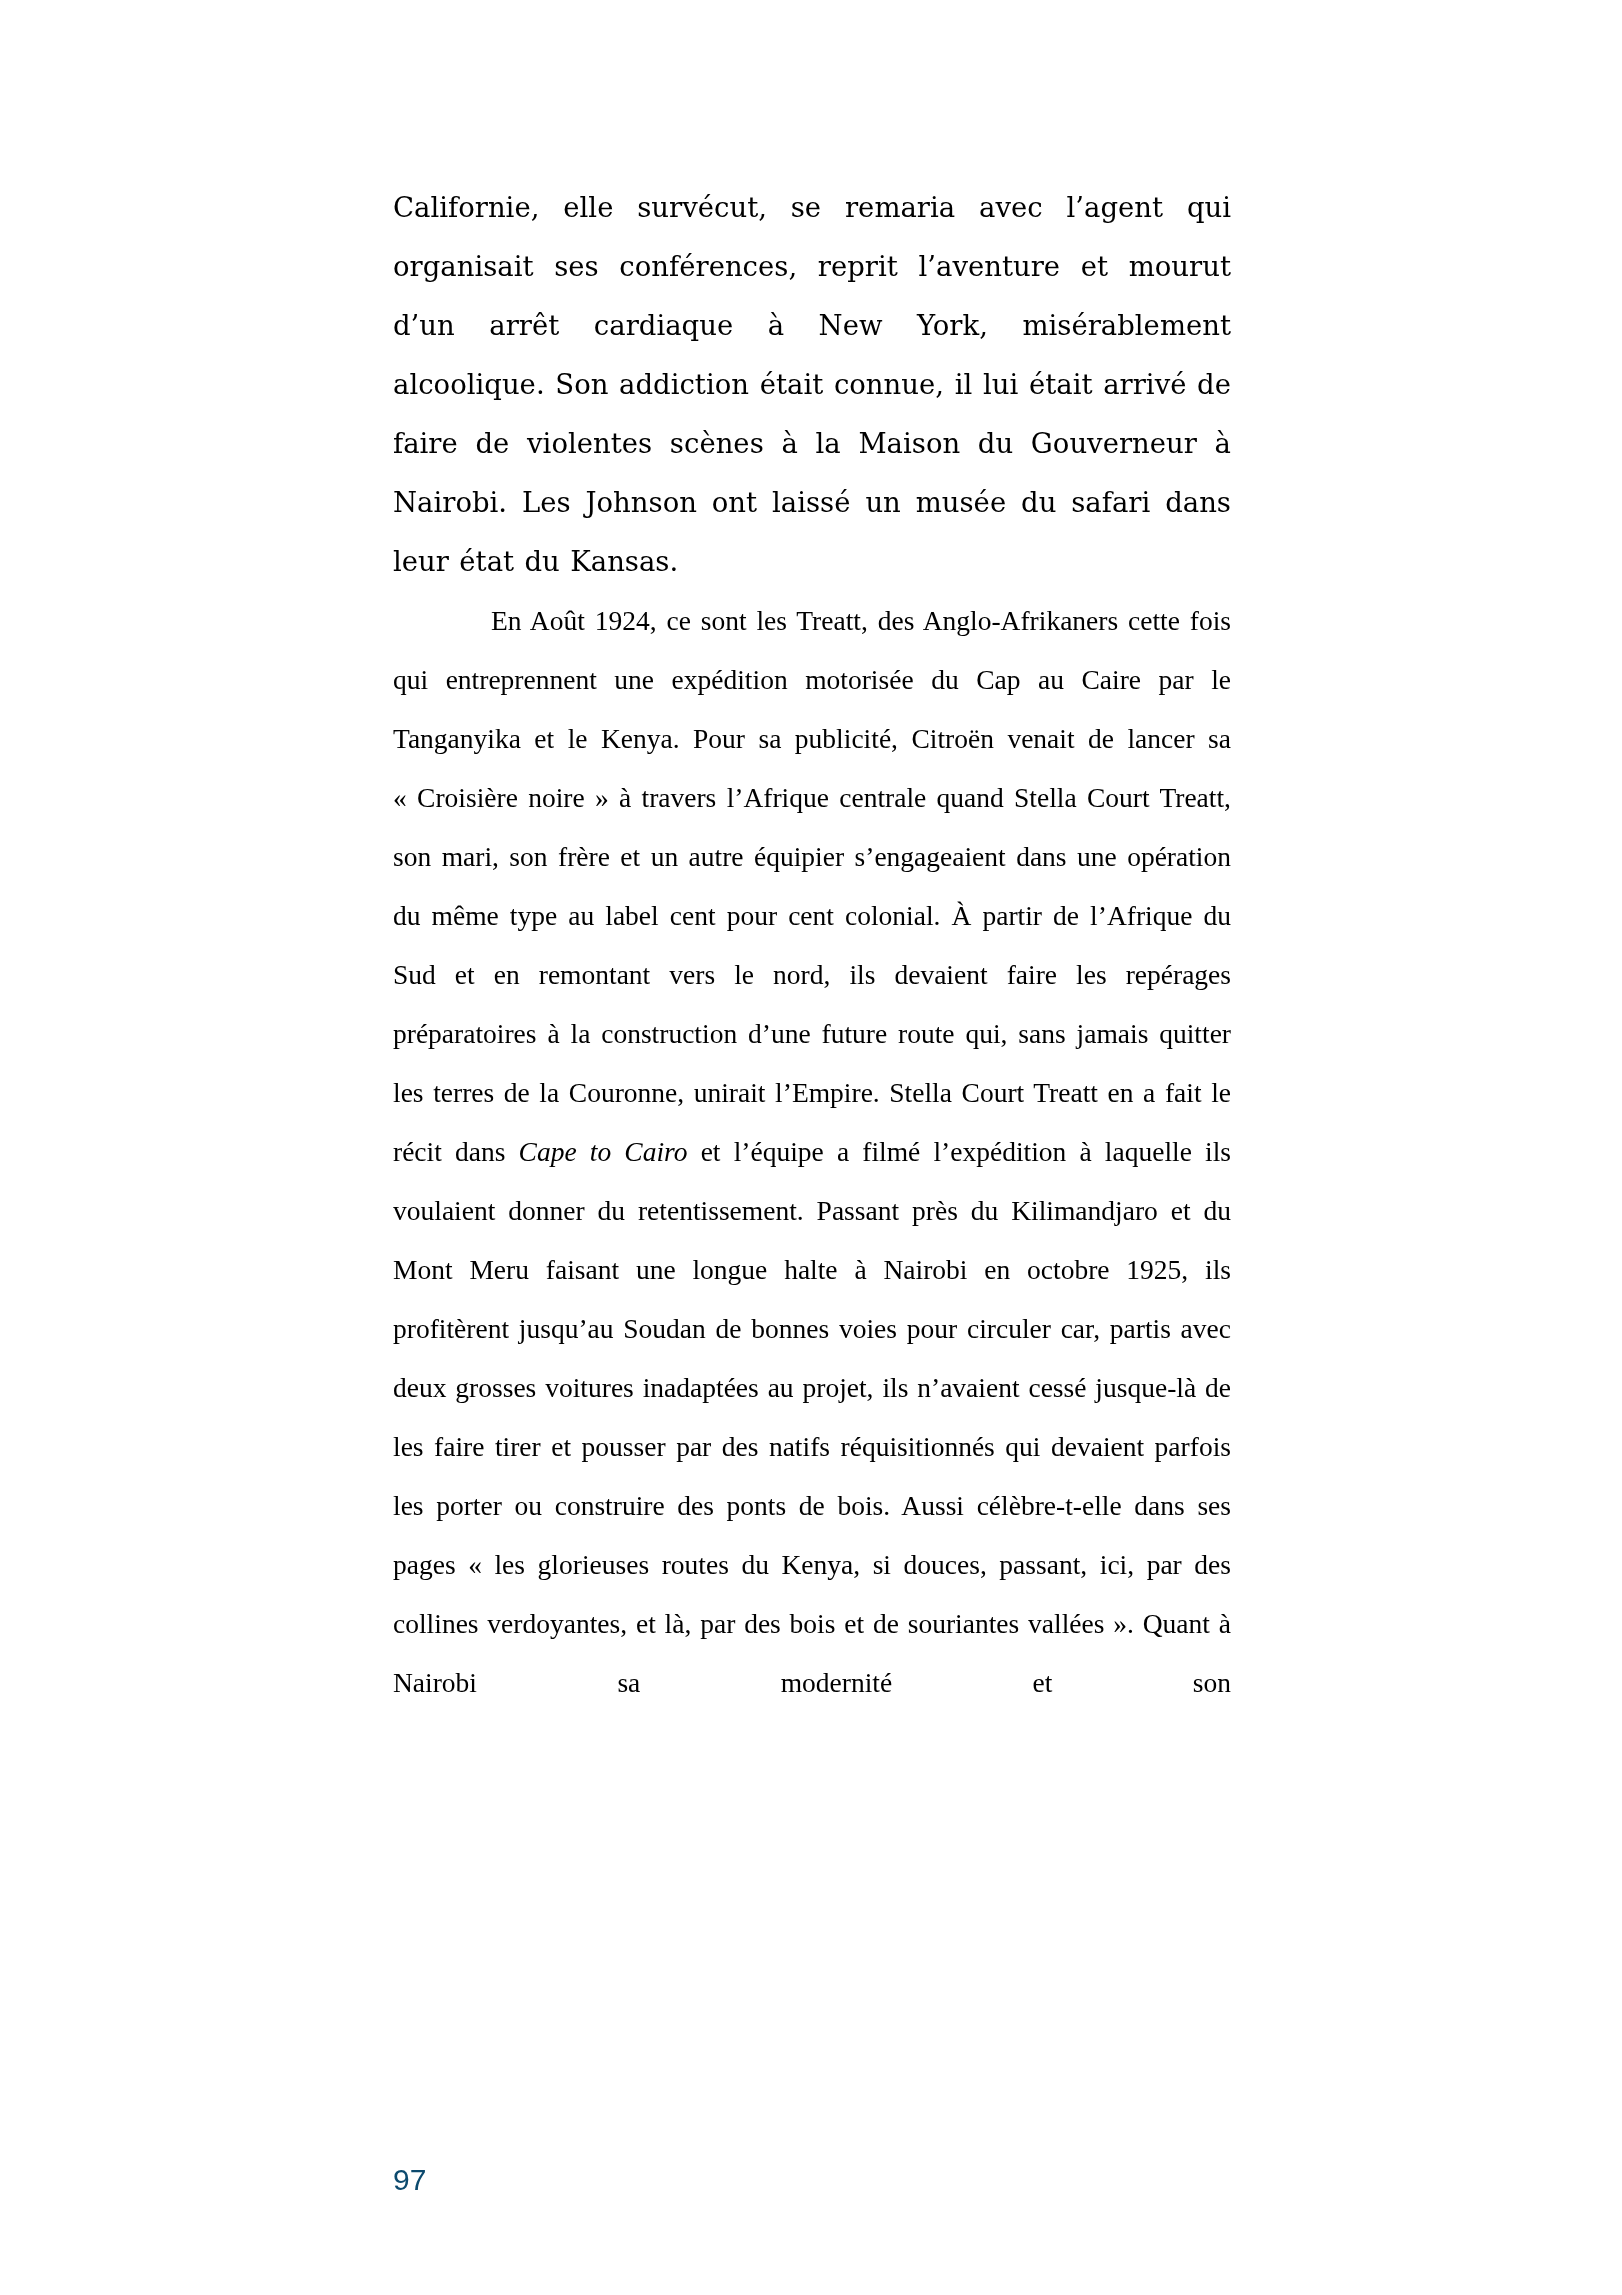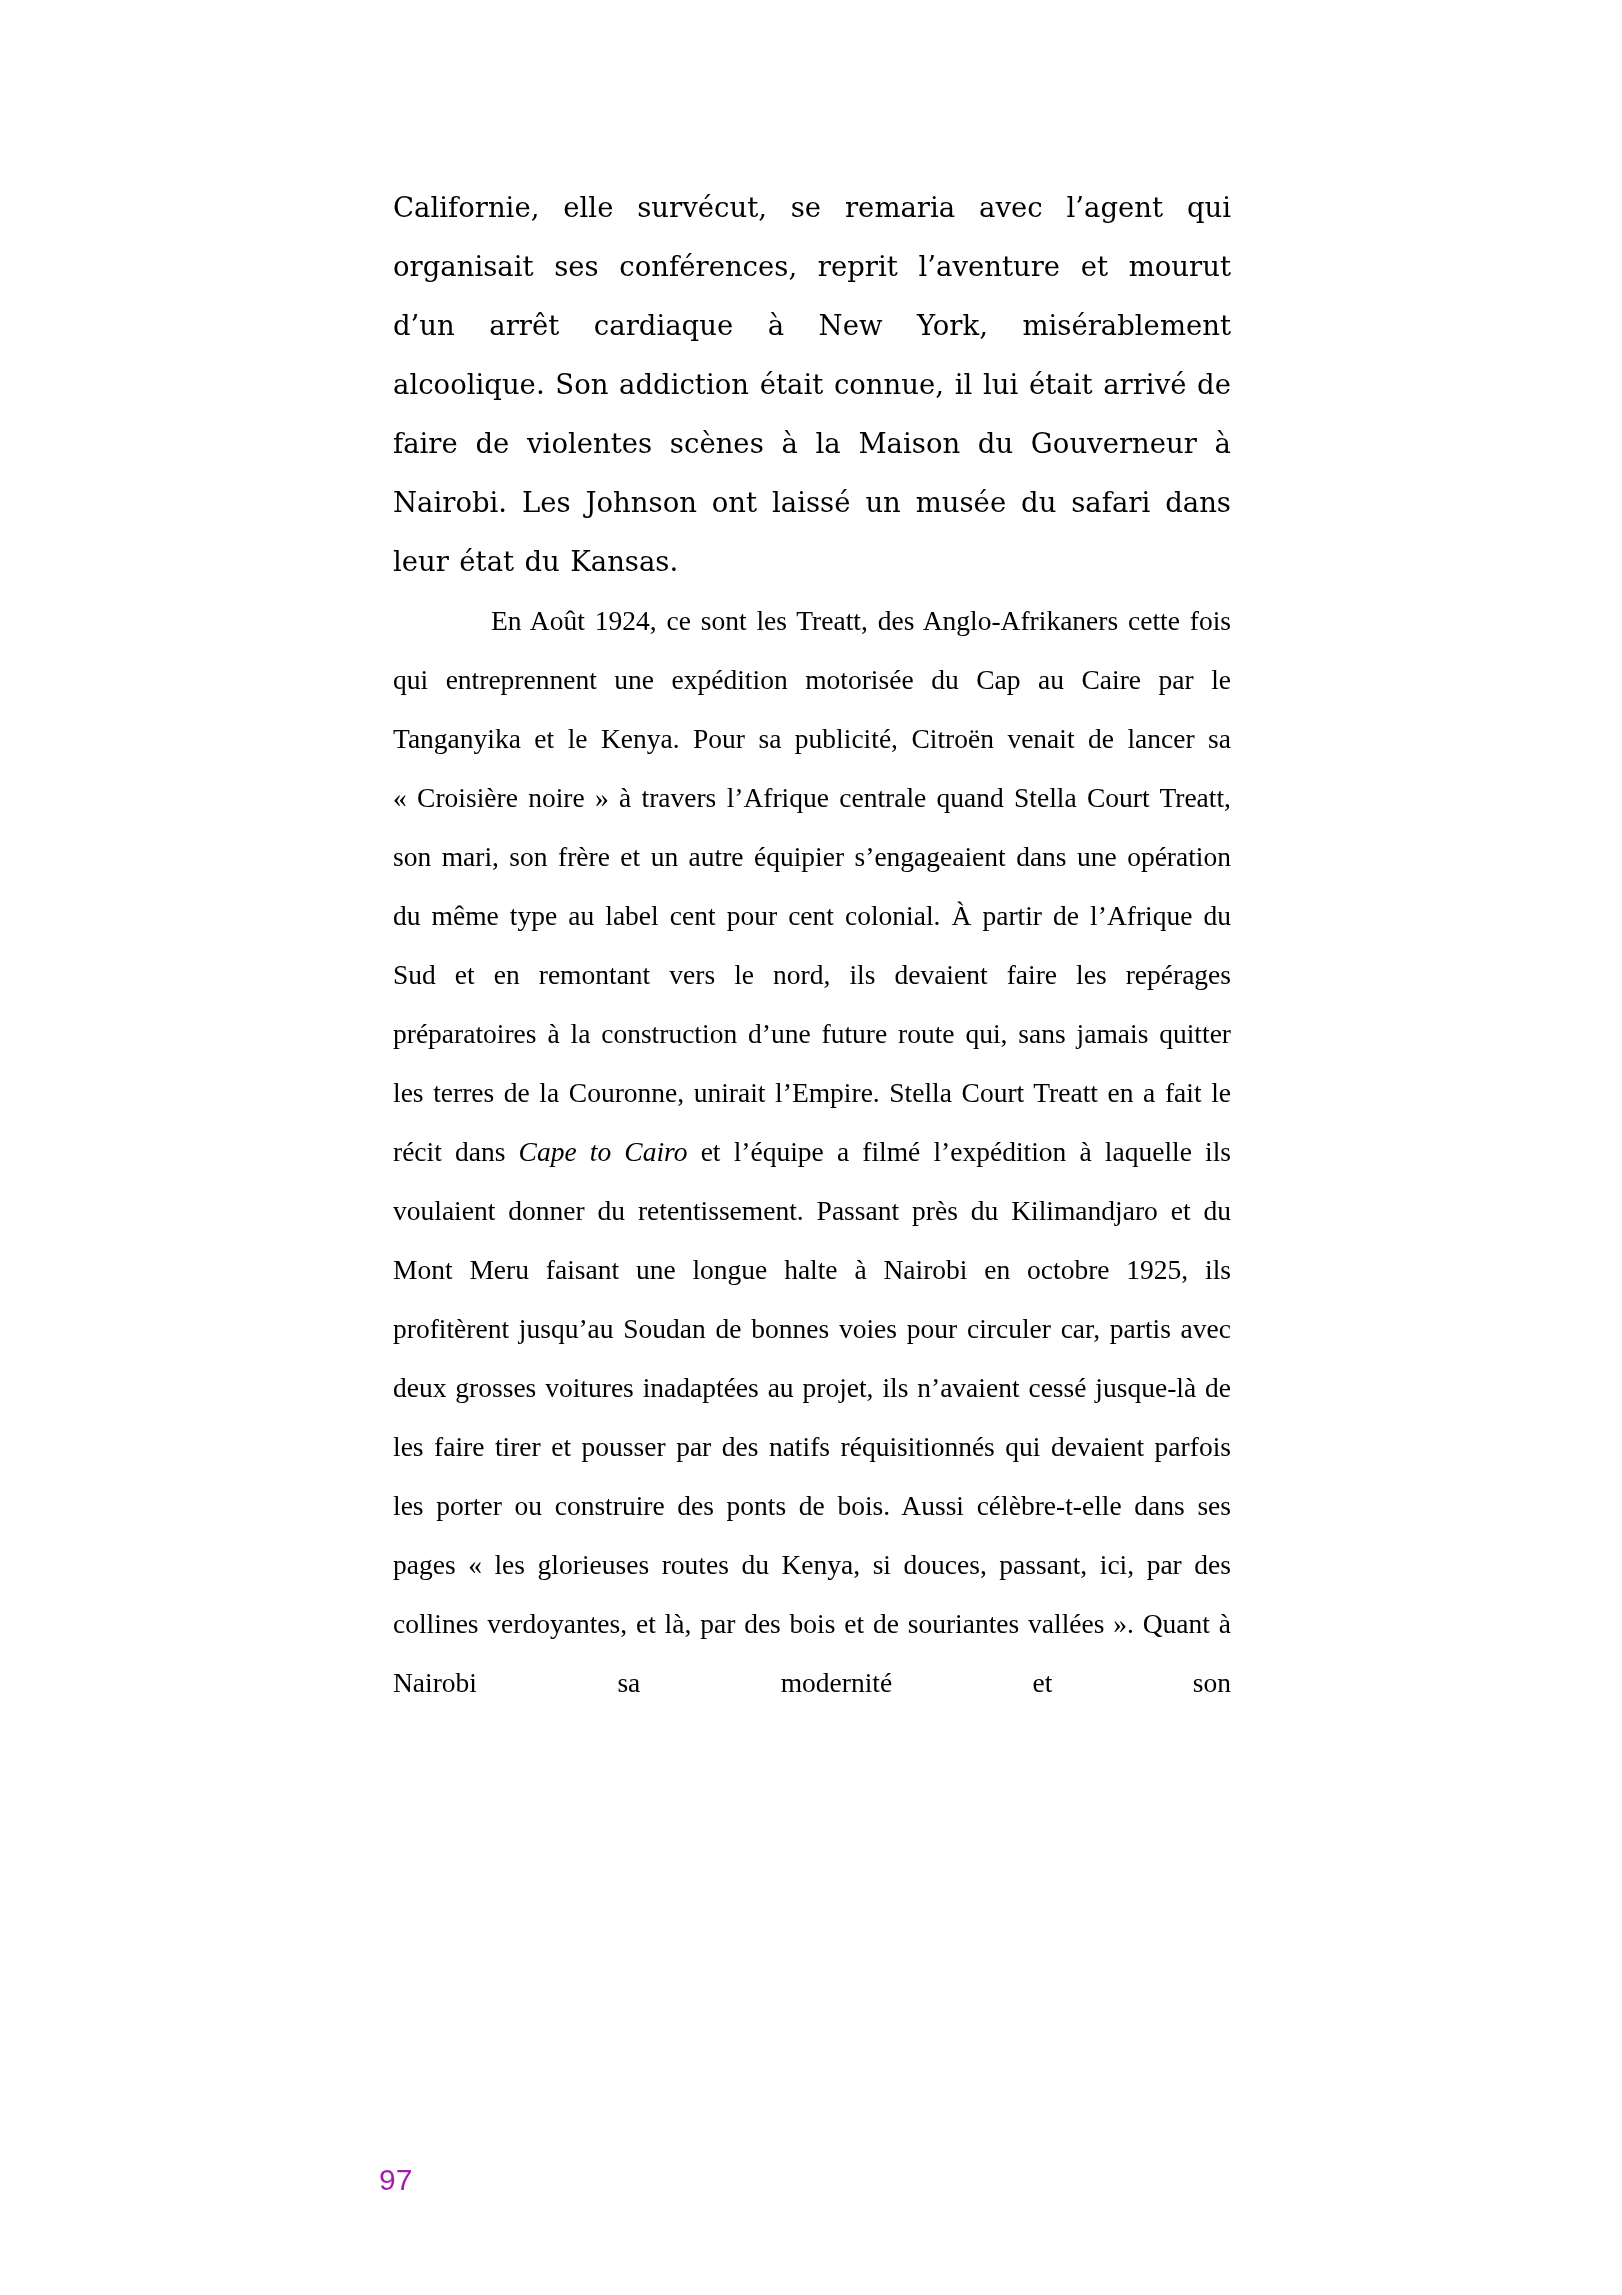--- a/index.html
+++ b/index.html
@@ -34,23 +34,23 @@
     text-indent: 98px;
     
     text-align-last: justify;
     font-family: Liberation Serif, serif;
   }
   .book-title {
     font-style: italic;
   }
   .page-number {
     position: absolute;
-    left: 379px;
+    left: 393px;
     top: 2165px;
-    color: #a21caf;
+    color: #0c4a6e;
     font-family: "Liberation Sans", sans-serif;
     font-size: 30px;
     line-height: 1;
   }
 </style>
 </head>
 <body>
 
 <div class="page">
   <div class="text-block">

